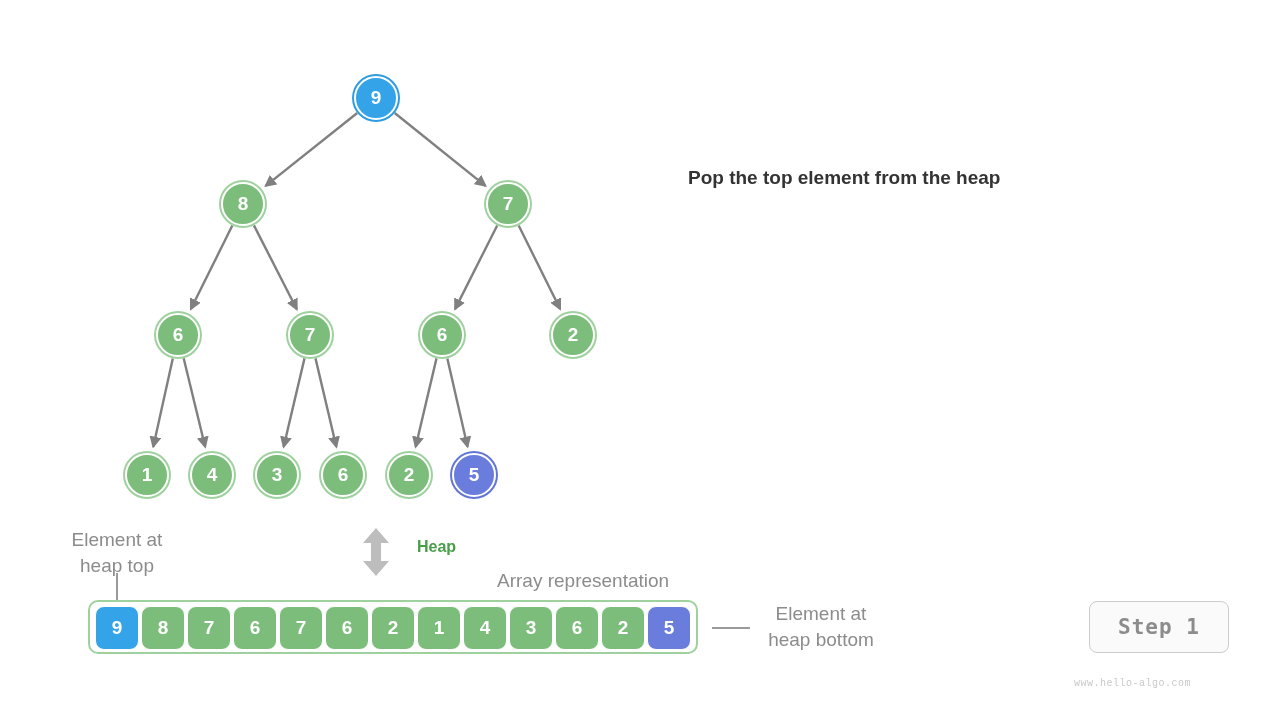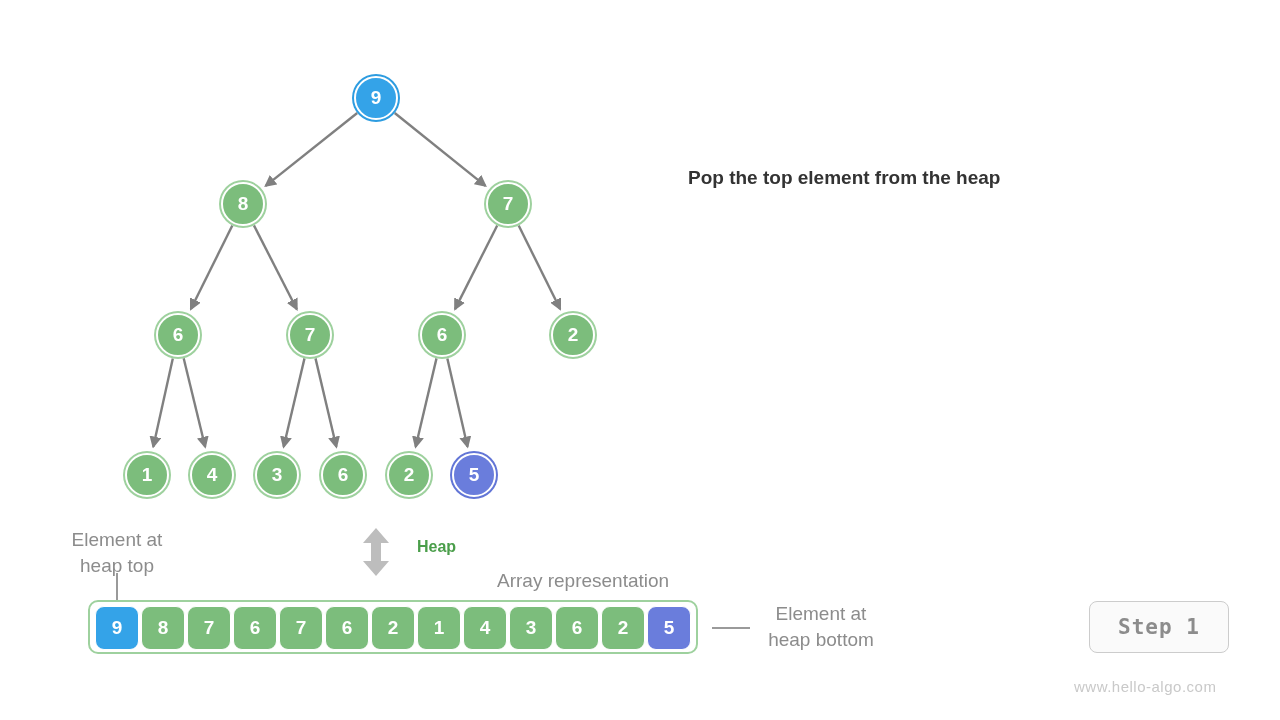--- a/index.html
+++ b/index.html
@@ -178,22 +178,22 @@
     font-size: 21px;
     font-weight: 700;
     letter-spacing: 1px;
     margin-left: 8px;
   }
   #watermark {
     position: absolute;
     left: 1074px;
     top: 678px;
     color: #c9c9c9;
-    font-family: Liberation Sans, sans-serif;
-    font-size: 15px;
+    font-family: Liberation Mono, monospace;
+    font-size: 10px;
     letter-spacing: 0.5px;
     white-space: nowrap;
   }
 </style>
 </head>
 <body>
 
 <div id="stage">
 
   <svg id="tree-svg" viewBox="0 0 1280 720" xmlns="http://www.w3.org/2000/svg">

